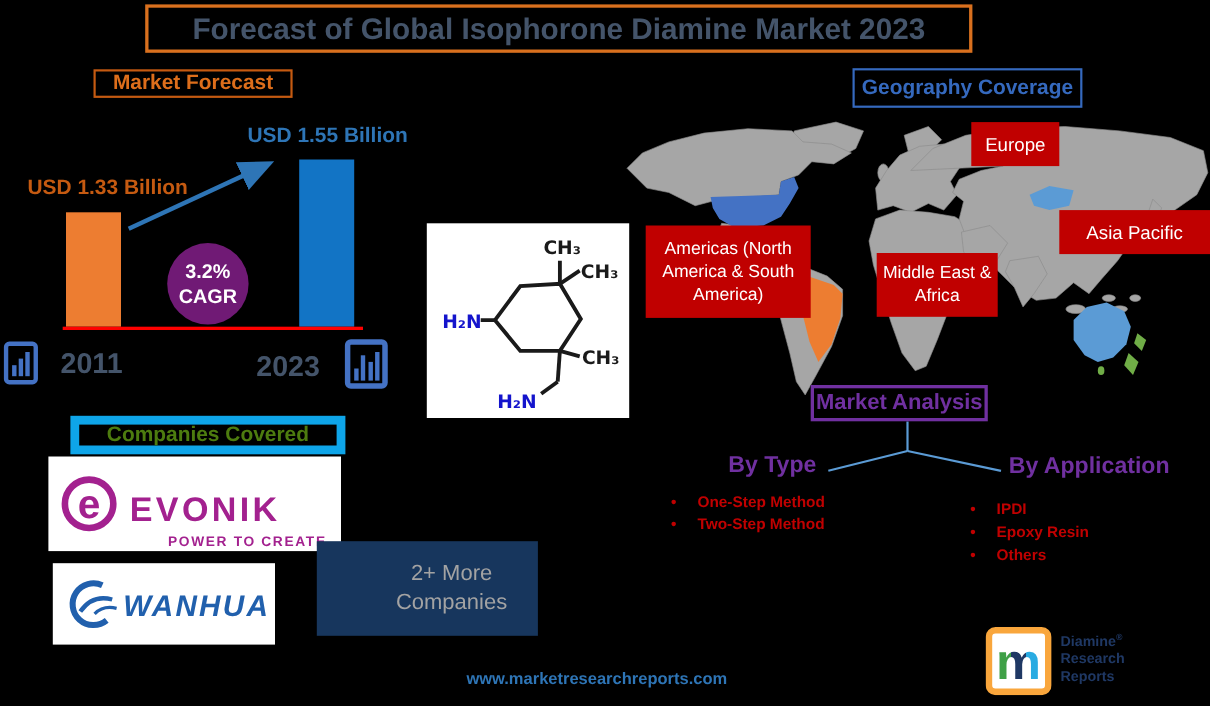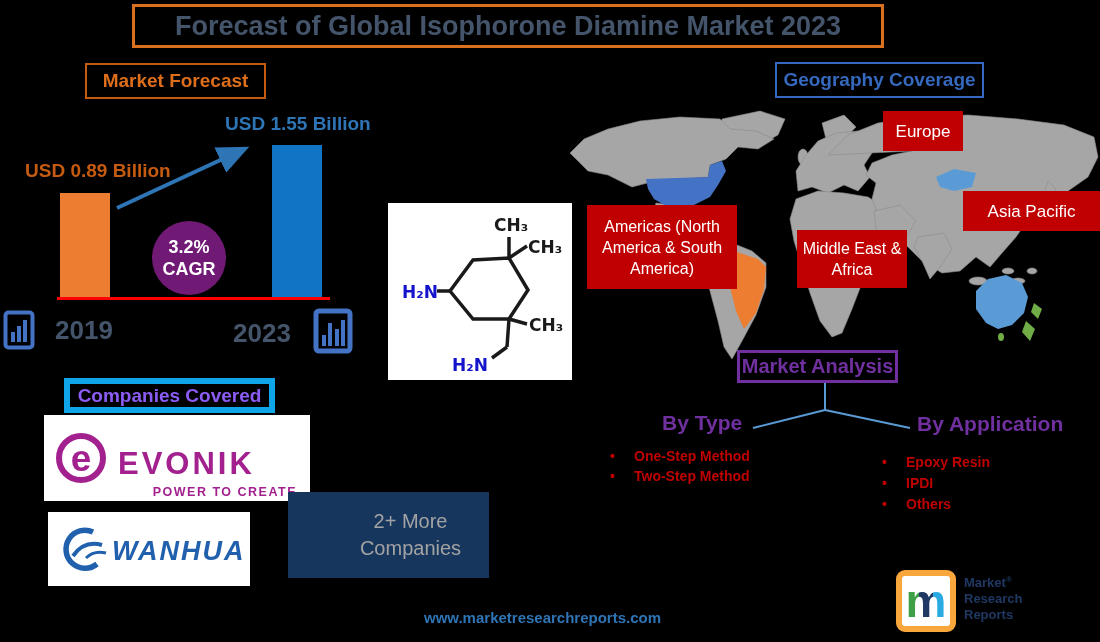--- a/index.html
+++ b/index.html
@@ -10,22 +10,22 @@
   .abs{position:absolute;}
   .outline-label{
     position:absolute;display:flex;align-items:center;justify-content:center;
     font-weight:bold;box-sizing:border-box;background:#000;
   }
   .title-box{
     position:absolute;left:132px;top:4px;width:752px;height:44px;
     border:3px solid #D9701E;color:#44546A;font-size:27px;font-weight:bold;
     display:flex;align-items:center;justify-content:center;box-sizing:border-box;
   }
-  .mf-label{left:85px;top:63px;width:181px;height:36px;border:2px solid #C55A11;color:#DD6E1B;font-size:19px;}
-  .cc-label{left:64px;top:378px;width:211px;height:35px;border:6px solid #0ea5e9;color:#8b5cf6;font-size:19px;}
+  .mf-label{left:85px;top:63px;width:181px;height:26px;border:2px solid #C55A11;color:#DD6E1B;font-size:19px;}
+  .cc-label{left:64px;top:378px;width:250px;height:35px;border:8px solid #0ea5e9;color:#4d7c0f;font-size:19px;}
   .gc-label{left:775px;top:62px;width:209px;height:36px;border:2px solid #3569BE;color:#3569BE;font-size:19px;}
   .ma-label{left:737px;top:350px;width:161px;height:33px;border:3px solid #7030A0;color:#7030A0;font-size:20px;z-index:5;}
   .bar{position:absolute;}
   .value-label{position:absolute;font-weight:bold;font-size:19px;white-space:nowrap;}
   .cagr-circle{
     position:absolute;left:152px;top:221px;width:74px;height:74px;border-radius:50%;
     background:#701a75;color:#fff;font-weight:bold;font-size:18px;
     display:flex;flex-direction:column;align-items:center;justify-content:center;line-height:22px;
   }
   .year{position:absolute;color:#44546A;font-weight:bold;font-size:26px;}
@@ -51,21 +51,21 @@
 </style>
 </head>
 <body>
 
 <div class="canvas">
 
   <div class="title-box">Forecast of Global Isophorone Diamine Market 2023</div>
 
   <div class="outline-label mf-label">Market Forecast</div>
 
-  <div class="value-label" style="left:25px;top:160px;color:#C55A11;">USD 0.89 Billion</div>
+  <div class="value-label" style="left:25px;top:160px;color:#C55A11;">USD 1.33 Billion</div>
   <div class="value-label" style="left:225px;top:113px;color:#2E75B6;">USD 1.55 Billion</div>
 
   <div class="bar" style="left:60px;top:193px;width:50px;height:104px;background:#ED7D31;"></div>
   <div class="bar" style="left:272px;top:145px;width:50px;height:152px;background:#1274C5;"></div>
   <div class="red-line"></div>
 
   <svg class="abs" style="left:110px;top:138px;" width="148" height="78">
     <defs>
       <marker id="ah" markerWidth="9" markerHeight="8" refX="6" refY="3.5" orient="auto">
         <path d="M0,0 L8,3.5 L0,7 Z" fill="#2E75B6"></path>
@@ -78,21 +78,21 @@
     <div>3.2%</div>
     <div>CAGR</div>
   </div>
 
   <svg class="abs" style="left:3px;top:310px;" width="32" height="40" viewBox="0 0 32 40">
     <rect x="2.5" y="2.5" width="27" height="35" rx="3" fill="none" stroke="#4472C4" stroke-width="4"></rect>
     <rect x="8" y="22" width="4" height="10" fill="#4472C4"></rect>
     <rect x="14" y="16" width="4" height="16" fill="#4472C4"></rect>
     <rect x="20" y="10" width="4" height="22" fill="#4472C4"></rect>
   </svg>
-  <div class="year" style="left:55px;top:315px;">2019</div>
+  <div class="year" style="left:55px;top:315px;">2011</div>
   <div class="year" style="left:233px;top:318px;">2023</div>
   <svg class="abs" style="left:313px;top:308px;" width="40" height="46" viewBox="0 0 40 46">
     <rect x="3" y="3" width="34" height="40" rx="3" fill="none" stroke="#4472C4" stroke-width="5"></rect>
     <rect x="9" y="27" width="4" height="11" fill="#4472C4"></rect>
     <rect x="15" y="15" width="4" height="23" fill="#4472C4"></rect>
     <rect x="22" y="21" width="4" height="17" fill="#4472C4"></rect>
     <rect x="28" y="12" width="4" height="26" fill="#4472C4"></rect>
   </svg>
 
   <div class="outline-label cc-label">Companies Covered</div>
@@ -182,40 +182,40 @@
   </svg>
 
   <div class="branch-label" style="left:662px;top:411px;">By Type</div>
   <div class="branch-label" style="left:917px;top:412px;">By Application</div>
 
   <ul class="red-list" style="left:604px;top:446px;width:180px;line-height:20px;">
     <li>One-Step Method</li>
     <li>Two-Step Method</li>
   </ul>
   <ul class="red-list" style="left:876px;top:452px;width:170px;line-height:21px;">
+    <li>IPDI</li>
     <li>Epoxy Resin</li>
-    <li>IPDI</li>
     <li>Others</li>
   </ul>
 
   <div class="website">www.marketresearchreports.com</div>
 
   <svg class="abs" style="left:896px;top:570px;" width="60" height="62" viewBox="0 0 60 62">
     <defs>
       <linearGradient id="mg" x1="0" y1="0" x2="1" y2="0">
         <stop offset="0" stop-color="#3FA047"></stop>
           <stop offset="0.34" stop-color="#3FA047"></stop>
         <stop offset="0.34" stop-color="#1F3864"></stop>
           <stop offset="0.67" stop-color="#1F3864"></stop>
         <stop offset="0.67" stop-color="#29ABE2"></stop>
           <stop offset="1" stop-color="#29ABE2"></stop>
       </linearGradient>
     </defs>
     <rect x="3" y="3" width="54" height="56" rx="6" fill="#FFFFFF" stroke="#F9A63C" stroke-width="6"></rect>
     <text x="30" y="47" text-anchor="middle" font-size="46" font-weight="bold" fill="url(#mg)">m</text>
   </svg>
   <div class="mrr-text">
-    <div><span>Market</span><sup>®</sup></div>
+    <div><span>Diamine</span><sup>®</sup></div>
     <div>Research</div>
     <div>Reports</div>
   </div>
 
 </div>
 
 </body></html>

